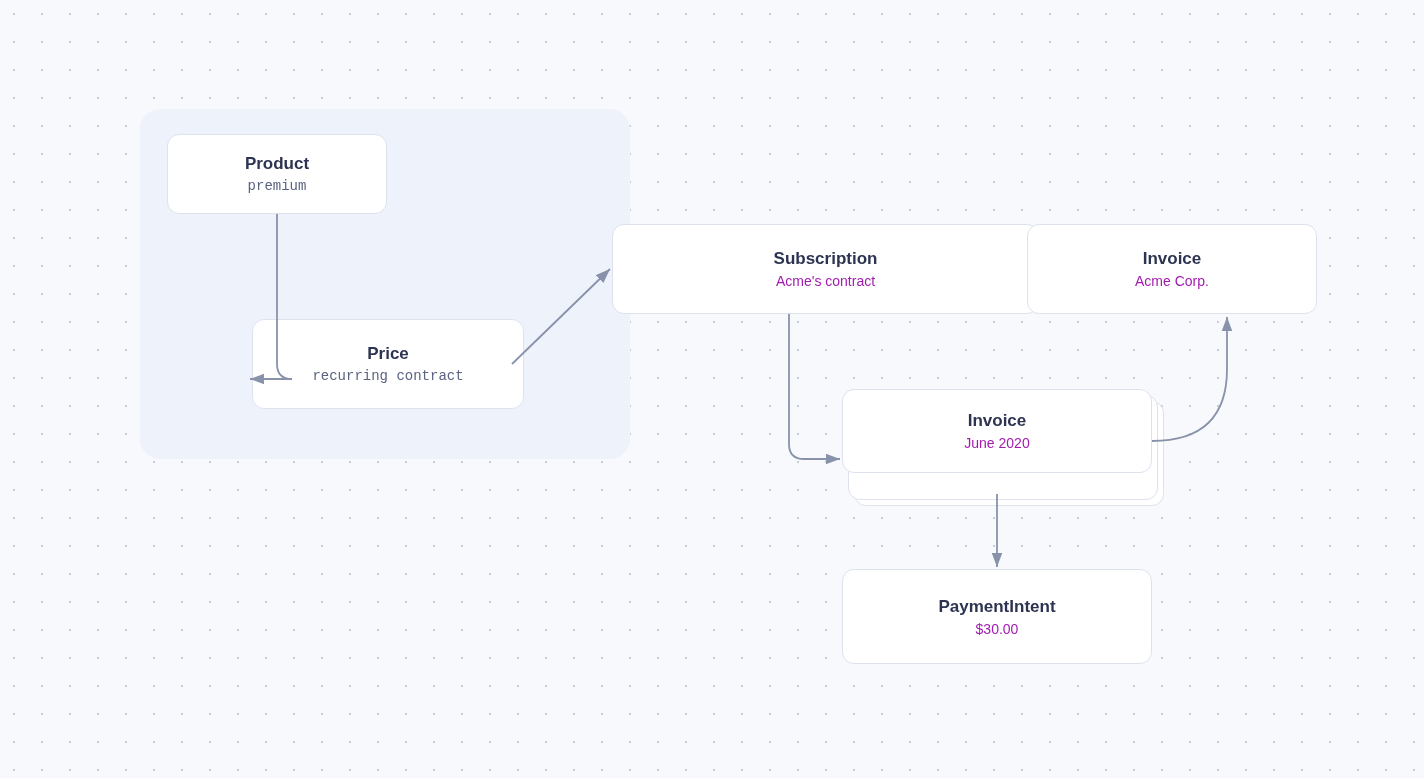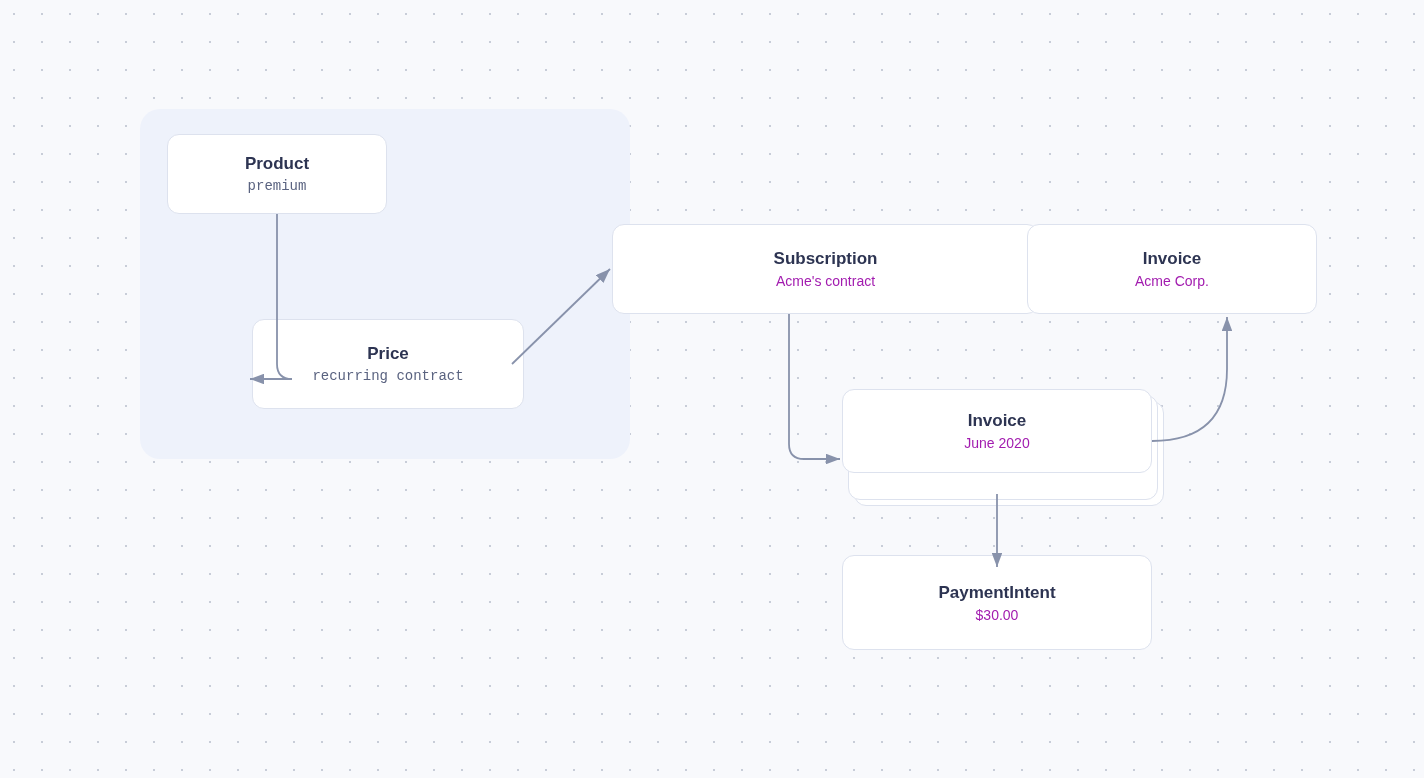--- a/index.html
+++ b/index.html
@@ -129,21 +129,21 @@
     .card-invoice {
       left: 770px;
       top: 330px;
       width: 310px;
       height: 84px;
     }
 
     
     .card-payment {
       left: 770px;
-      top: 496px;
+      top: 510px;
       width: 310px;
       height: 95px;
     }
 
     
     .arrows-svg {
       position: absolute;
       top: 0;
       left: 0;
       width: 100%;

